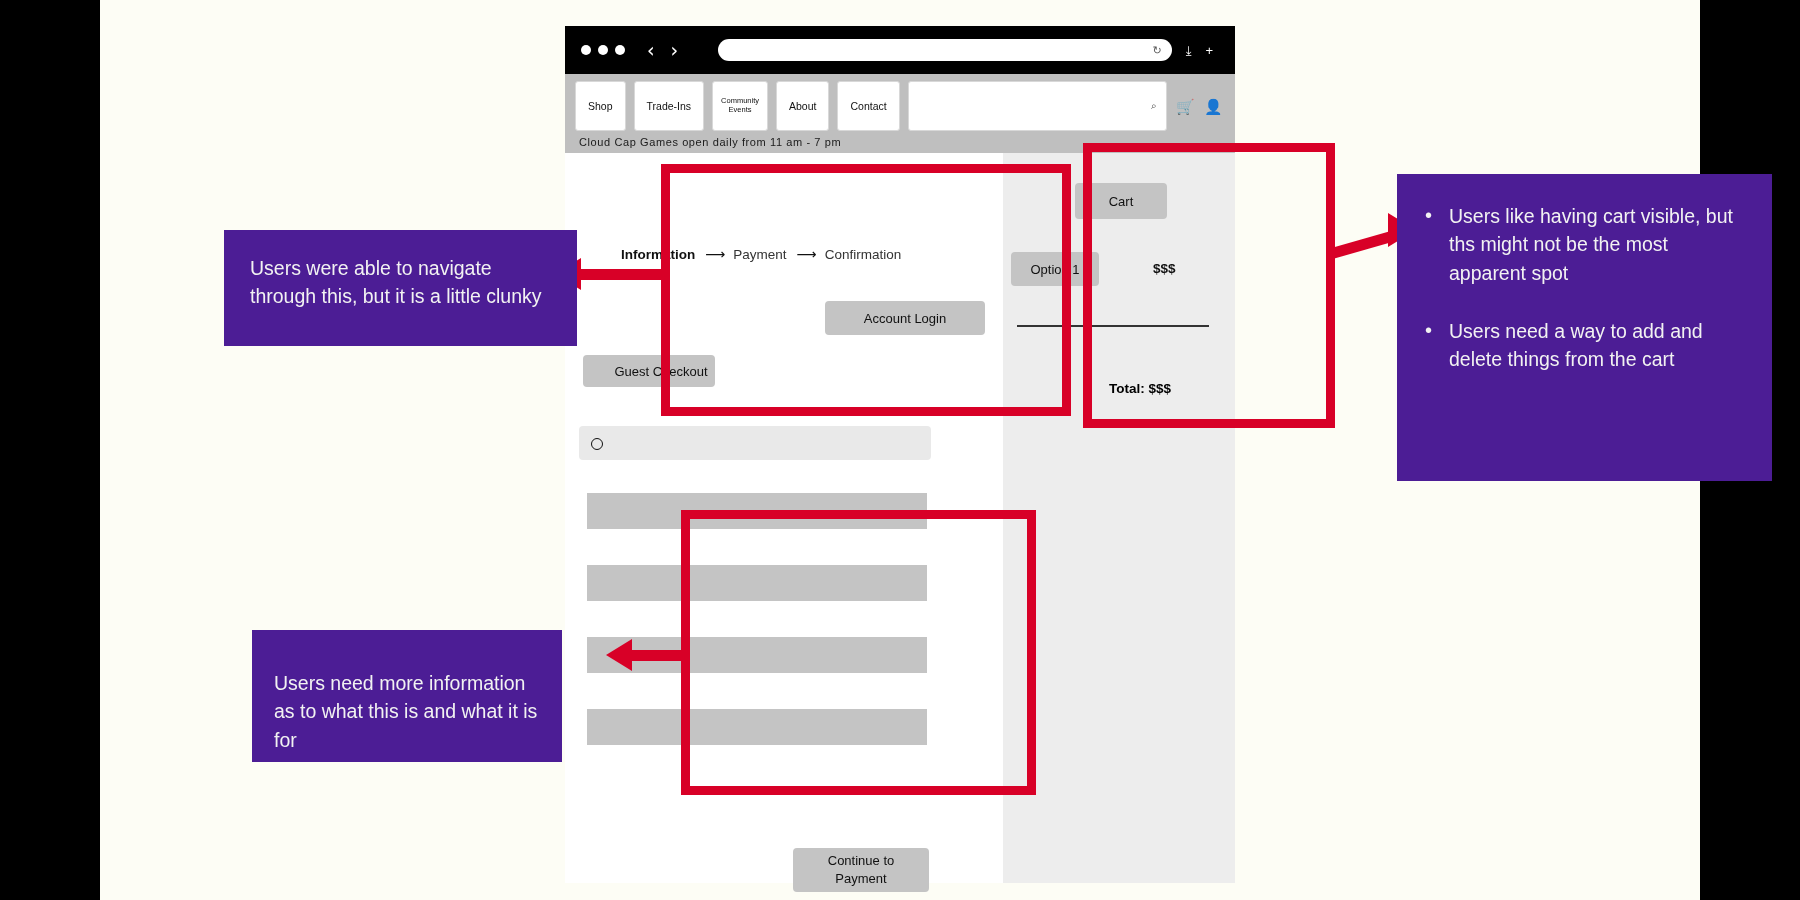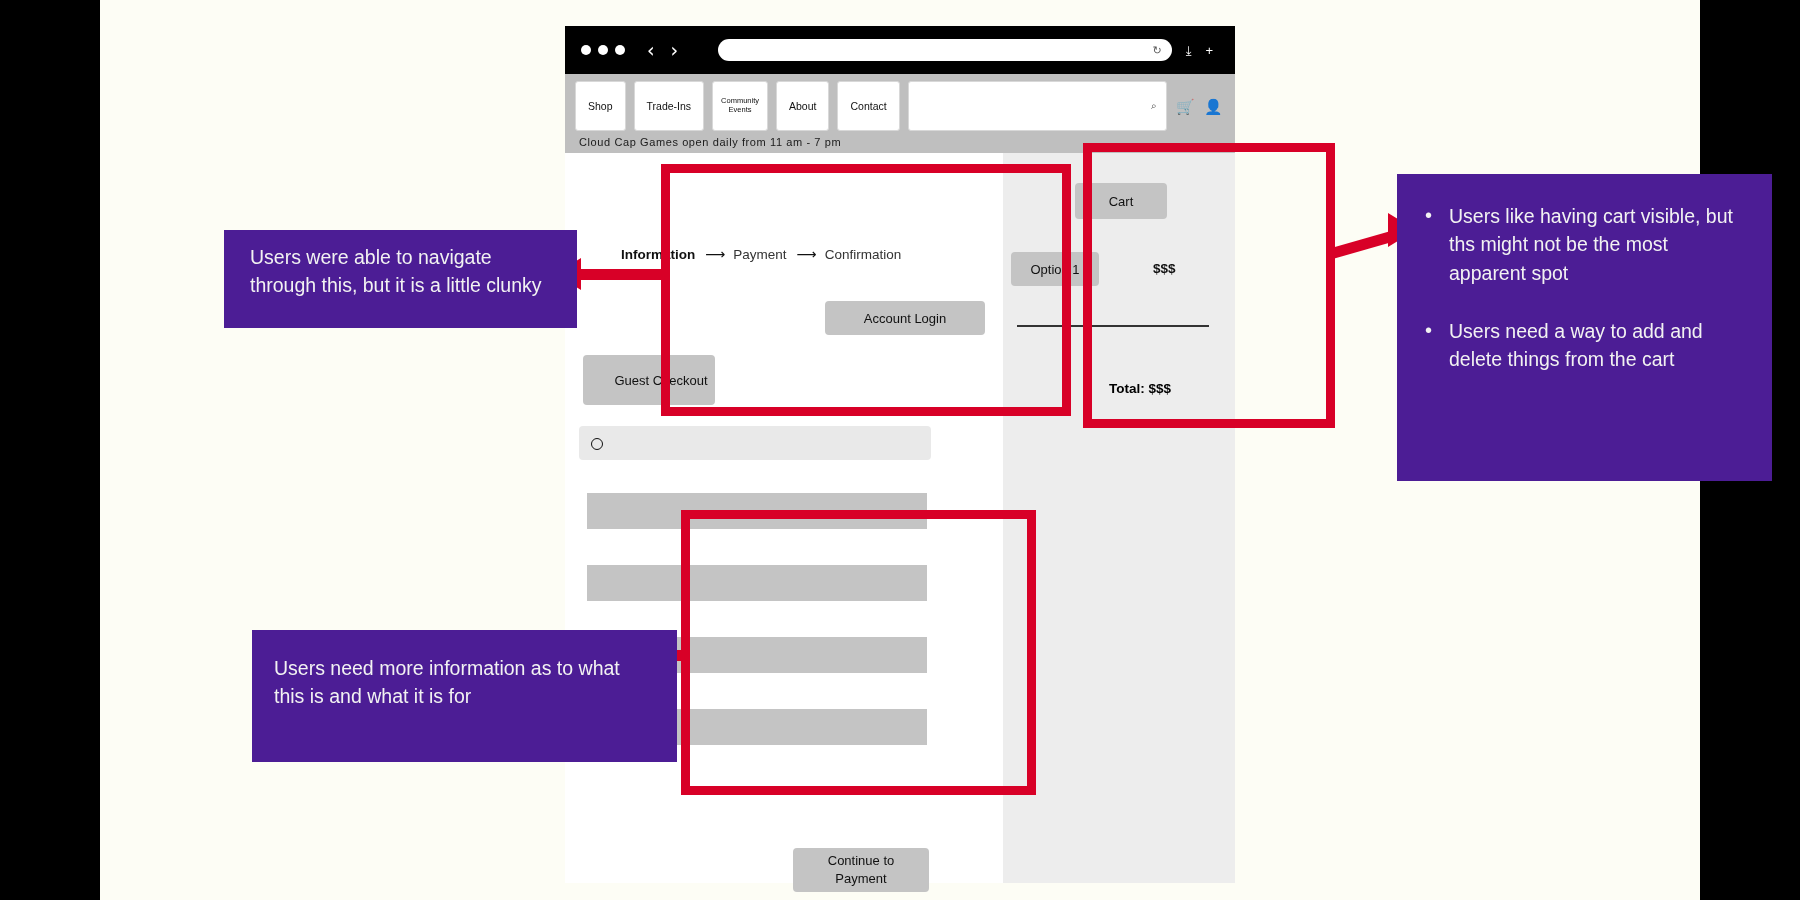--- a/index.html
+++ b/index.html
@@ -159,21 +159,21 @@
     display: flex;
     align-items: center;
     gap: 10px;
     font-size: 13.5px;
     color: #333;
   }
   .steps .cur { font-weight: bold; color: #111; }
   .steps .arw { font-size: 14px; color: #111; letter-spacing: -2px; }
 
   .account-btn { position: absolute; left: 260px; top: 148px; width: 160px; height: 34px; justify-content: center; }
-  .guest-btn { position: absolute; left: 18px; top: 202px; width: 132px; height: 50px; padding-left: 24px; }
+  .guest-btn { position: absolute; left: 18px; top: 202px; width: 132px; height: 32px; padding-left: 24px; }
 
   
   .pickup {
     position: absolute;
     left: 14px;
     top: 273px;
     width: 352px;
     background: #E9E9E9;
     border-radius: 4px;
     padding: 10px 12px;
@@ -252,26 +252,26 @@
   
   .note {
     position: absolute;
     background: #4c1d95;
     color: #F2F2F2;
     margin-top: 31px;
   }
   .note p { font-size: 19.5px; line-height: 1.45; }
 
   #note-left-top {
-    left: 124px; top: 199px; width: 353px; height: 98px;
-    padding: 13px 26px;
+    left: 124px; top: 199px; width: 353px; height: 116px;
+    padding: 24px 26px;
   }
   #note-left-bottom {
-    left: 152px; top: 599px; width: 425px; height: 132px;
-    padding: 24px 22px;
+    left: 152px; top: 599px; width: 310px; height: 132px;
+    padding: 39px 22px;
   }
   #note-right {
     left: 1297px; top: 143px; width: 375px; height: 307px;
     padding: 28px 26px 0 26px;
   }
   #note-right ul { list-style: none; }
   #note-right li {
     position: relative;
     font-size: 19.5px;
     line-height: 1.45;

